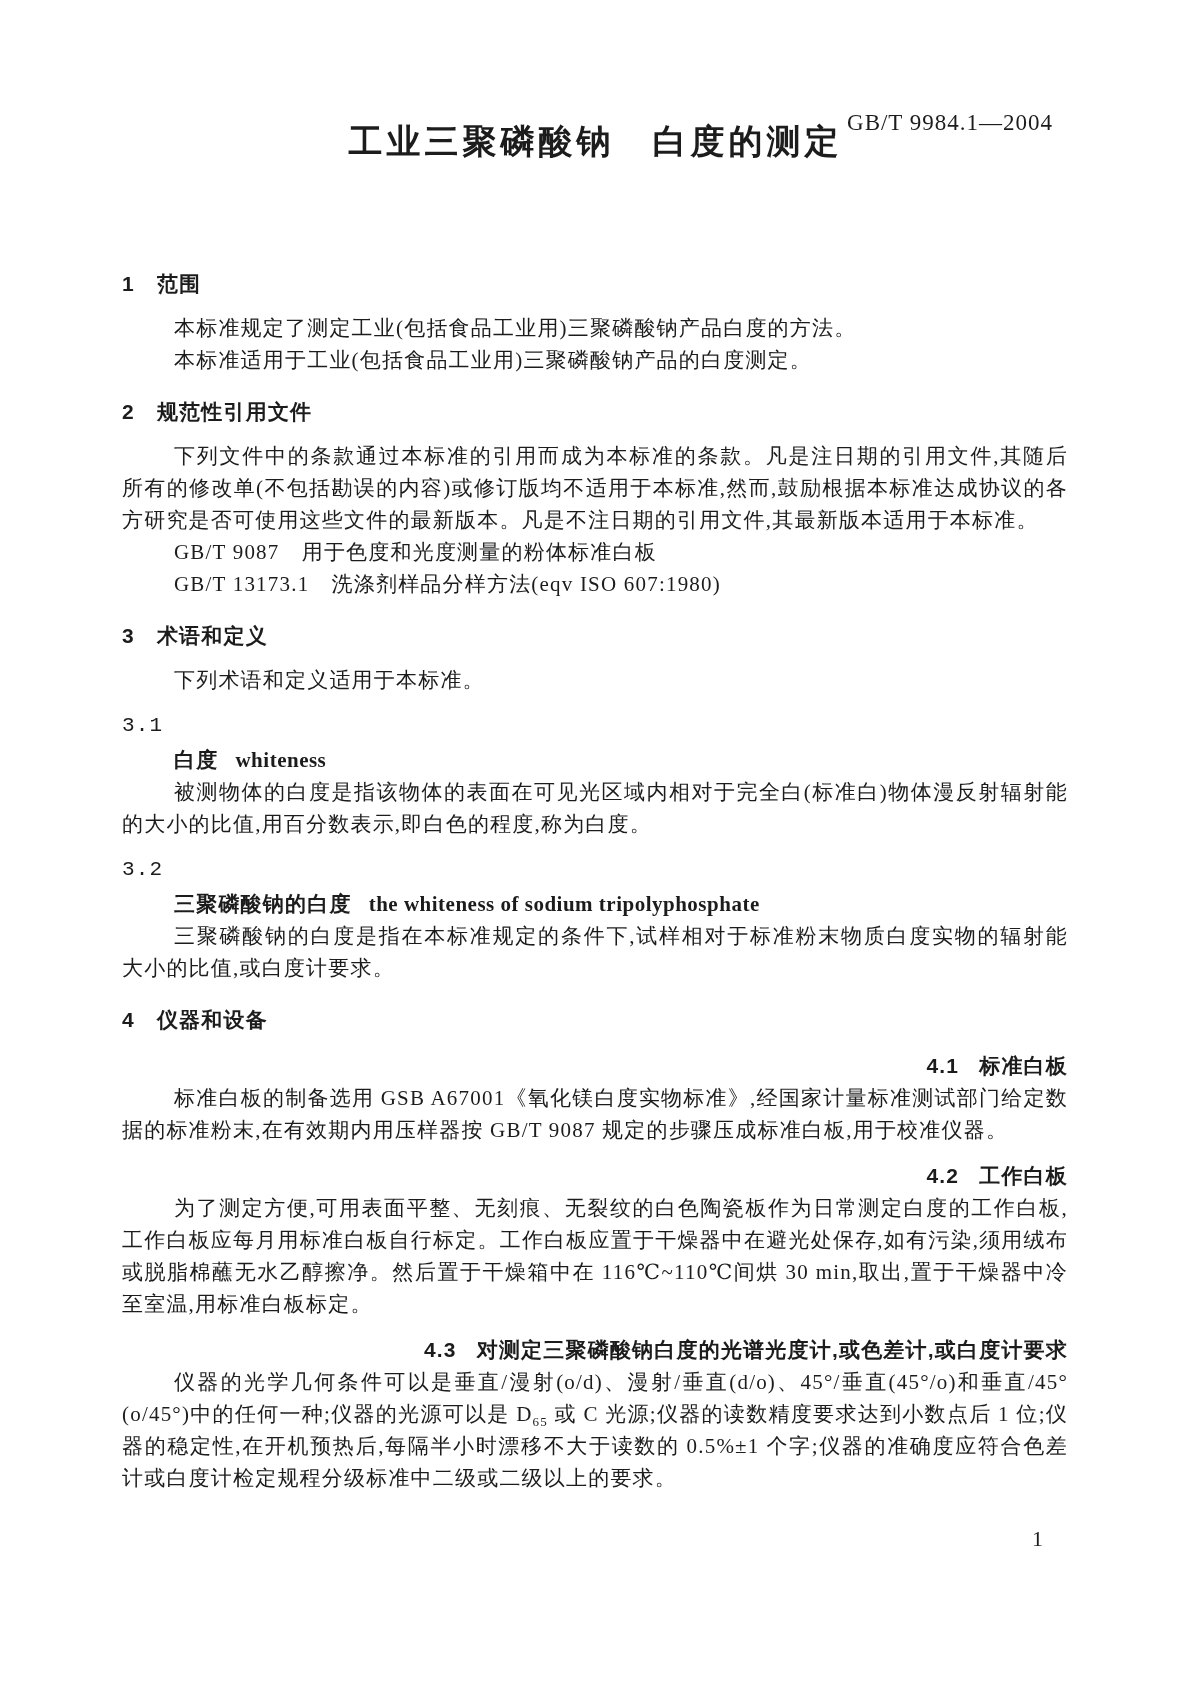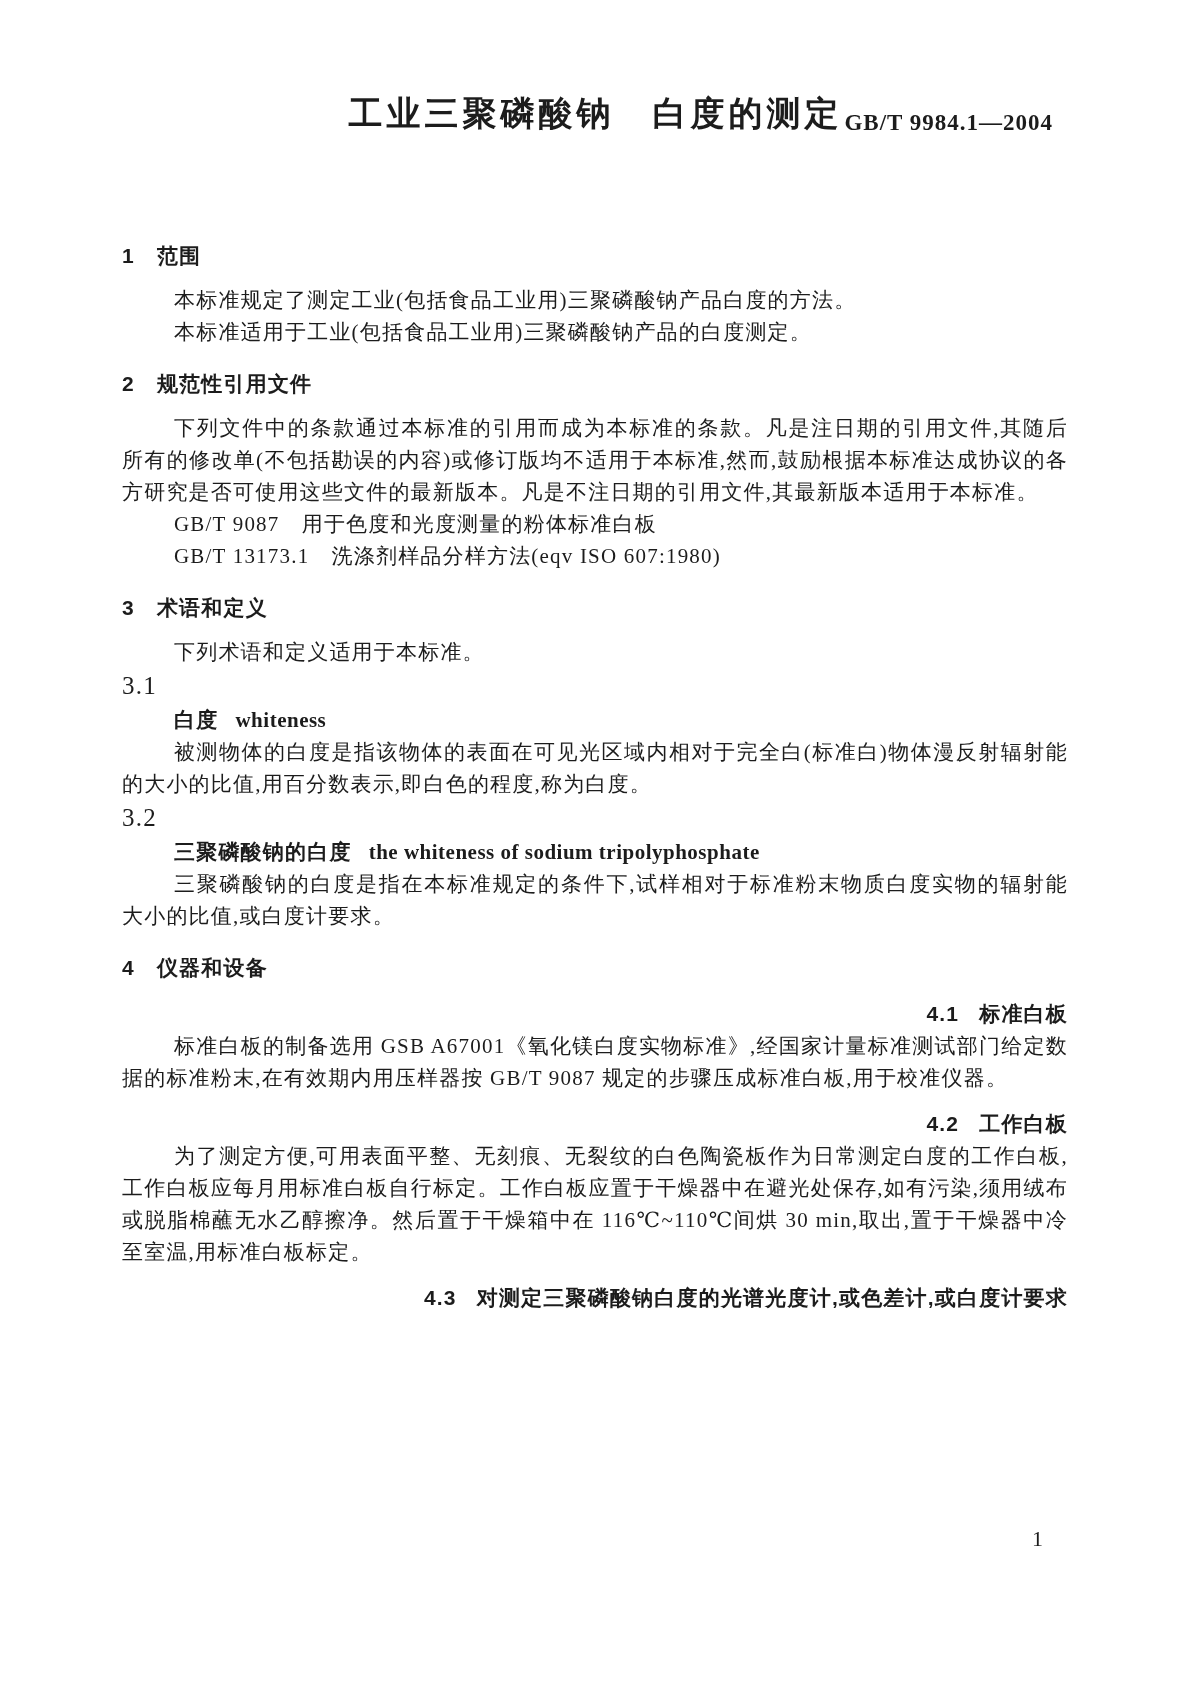--- a/index.html
+++ b/index.html
@@ -15,28 +15,28 @@
     background: #ffffff;
     color: #1c1c1c;
     font-family: "Liberation Serif", "DejaVu Serif", serif;
     overflow: hidden;
   }
   .header-code {
     position: absolute;
     top: 110px;
     right: 138px;
     font-family: "Liberation Serif", "DejaVu Serif", serif;
-    font-weight: 700;
+    font-weight: 400;
     font-size: 23px;
     letter-spacing: 1px;
     margin-left: 48px;
   }
   .doc-title {
     margin: 0;
-    padding-top: 92px;
+    padding-top: 120px;
     text-align: center;
     font-family: "Liberation Sans", "DejaVu Sans", sans-serif;
     font-weight: 700;
     font-size: 34px;
     line-height: 42px;
     letter-spacing: 4px;
   }
   .content {
     padding: 86px 123px 0 122px;
     font-size: 21px;
@@ -63,23 +63,23 @@
     line-height: 32px;
     letter-spacing: 1.2px;
     justify-content: flex-end;
   }
   .sub-head .sec-num { margin-right: 20px; }
   .body-p {
     margin: 0;
     text-indent: 52px;
   }
   .term-num {
-    margin-top: 2px;
-    font-family: Liberation Serif, serif;
-    font-size: 25px;
+    margin-top: 14px;
+    font-family: Liberation Mono, monospace;
+    font-size: 21px;
     line-height: 32px;
   }
   .term-name {
     margin: 2px 0 0 0;
     padding-left: 52px;
     font-family: "Liberation Sans", "DejaVu Sans", sans-serif;
     font-weight: 700;
     line-height: 32px;
   }
   .term-name .term-en {
@@ -158,18 +158,19 @@
     <h3 class="sub-head">
       <span class="sec-num">4.2</span>
       <span>工作白板</span>
     </h3>
     <p class="body-p">为了测定方便,可用表面平整、无刻痕、无裂纹的白色陶瓷板作为日常测定白度的工作白板,工作白板应每月用标准白板自行标定。工作白板应置于干燥器中在避光处保存,如有污染,须用绒布或脱脂棉蘸无水乙醇擦净。然后置于干燥箱中在 116℃~110℃间烘 30 min,取出,置于干燥器中冷至室温,用标准白板标定。</p>
 
     <h3 class="sub-head">
       <span class="sec-num">4.3</span>
       <span>对测定三聚磷酸钠白度的光谱光度计,或色差计,或白度计要求</span>
     </h3>
+    <p class="body-p"><span>仪器的光学几何条件可以是垂直/漫射(o/d)、漫射/垂直(d/o)、45°/垂直(45°/o)和垂直/45°(o/45°)中的任何一种;仪器的光源可以是 D</span><sub>65</sub><span> 或 C 光源;仪器的读数精度要求达到小数点后 1 位;仪器的稳定性,在开机预热后,每隔半小时漂移不大于读数的 0.5%±1 个字;仪器的准确度应符合色差计或白度计检定规程分级标准中二级或二级以上的要求。</span></p>
 
   </main>
 
   <div class="page-number">1</div>
 
 </div>
 
 </body></html>

